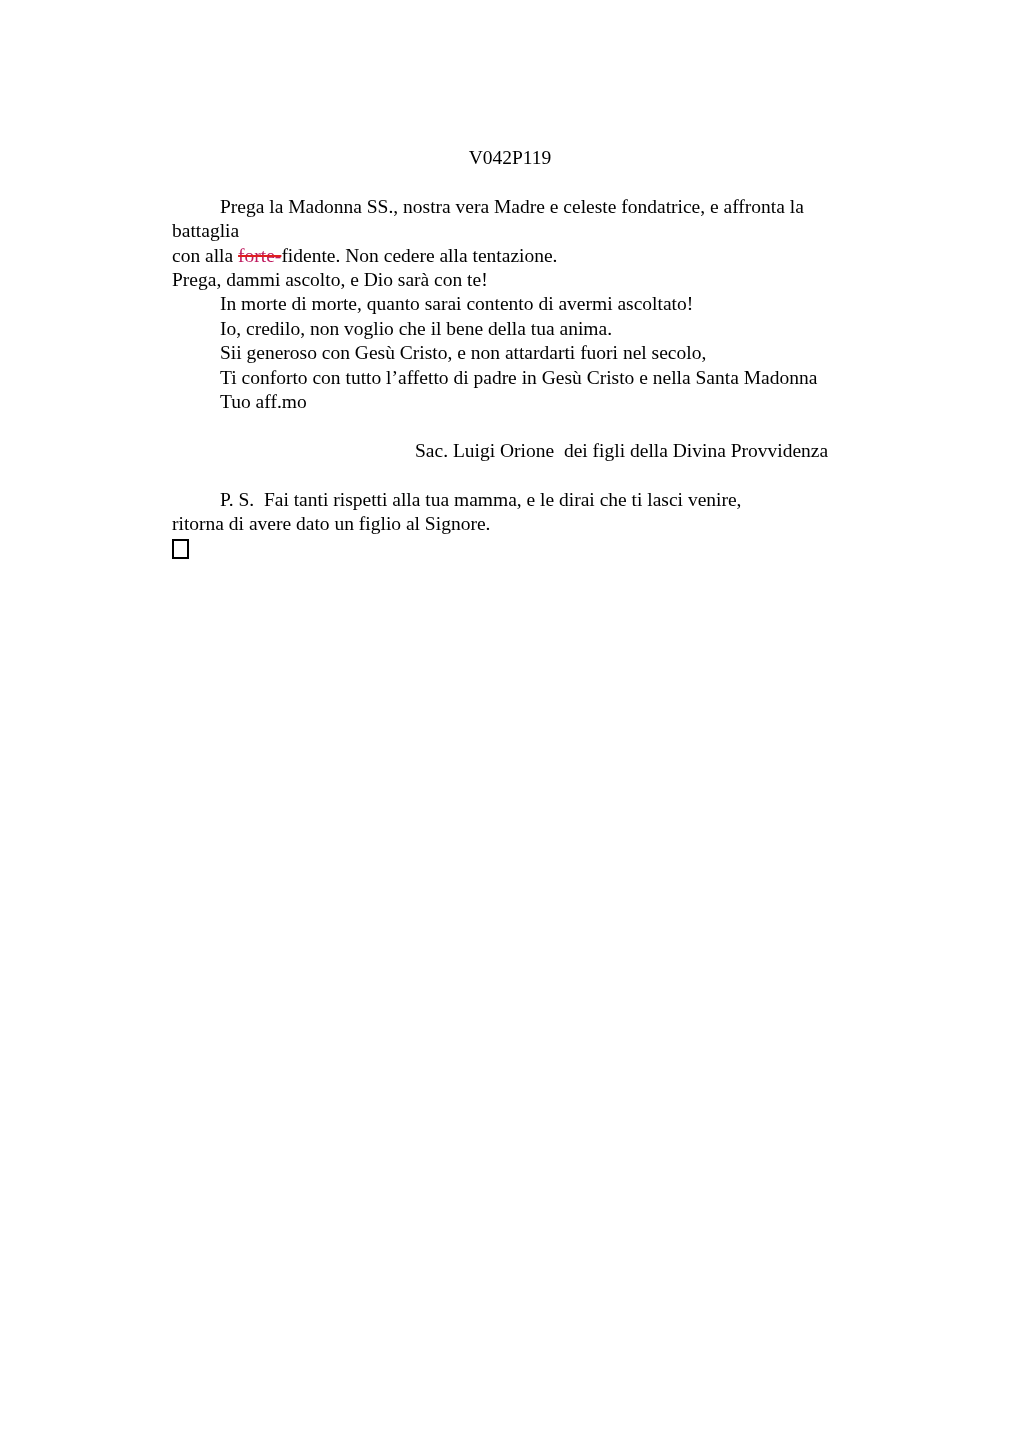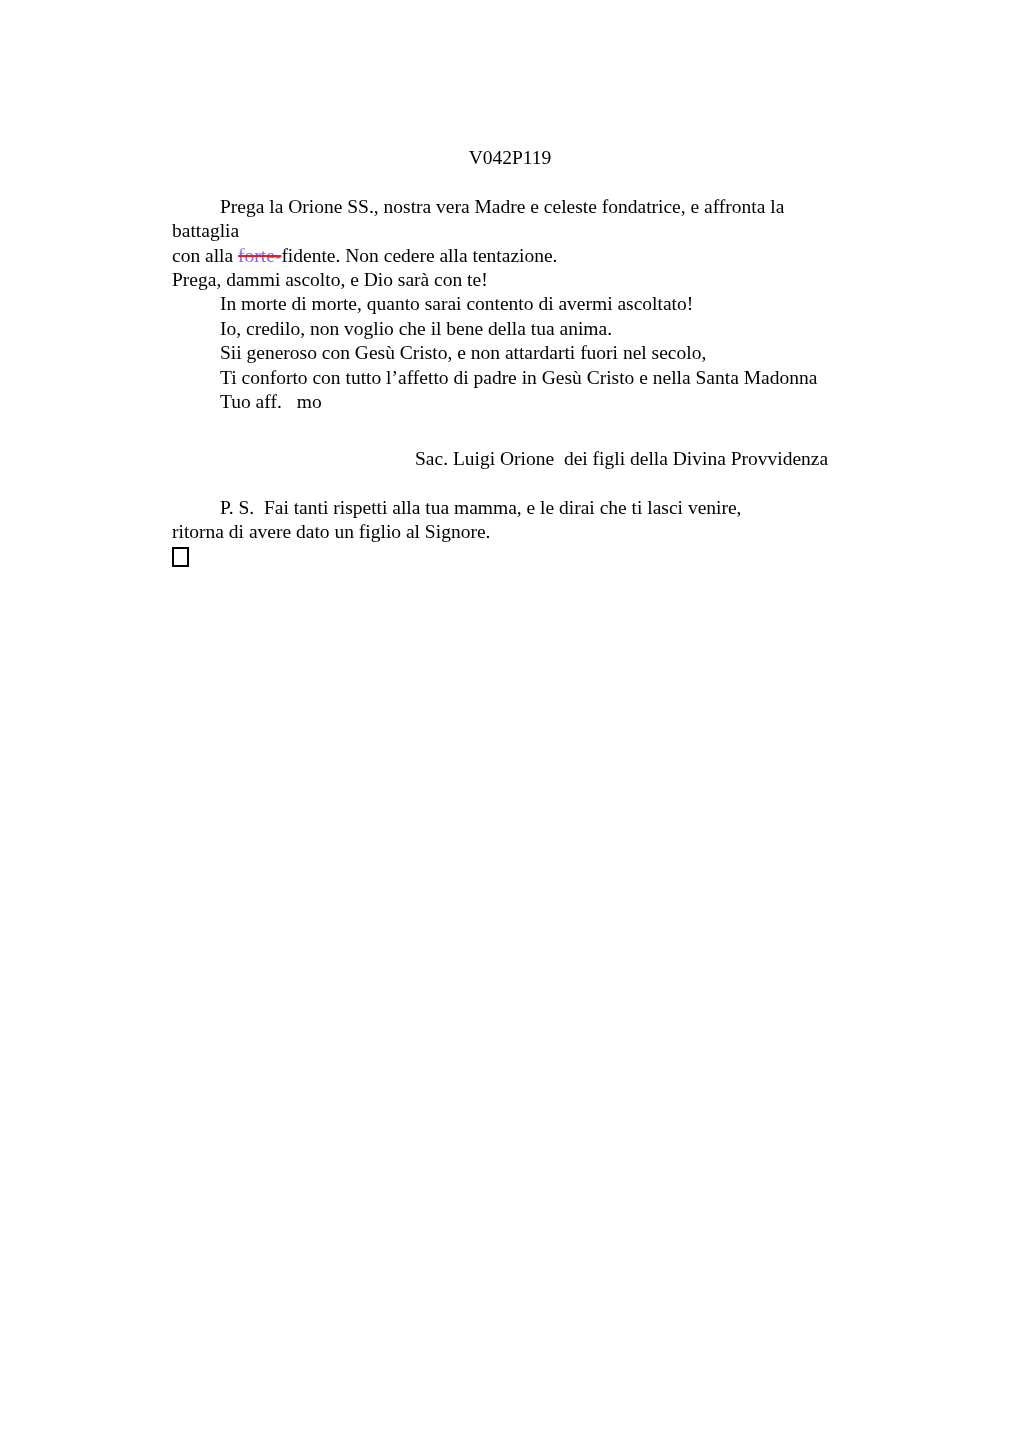--- a/index.html
+++ b/index.html
@@ -30,50 +30,48 @@
   .header-line {
     text-align: center;
     line-height: 24.4px;
     min-height: 24.4px;
   }
   .indent {
     text-indent: 48px;
   }
   .signature {
     margin-left: 243px;
-    margin-top: 8px;
   }
   .strike {
-    color: #8b5cf6;
+    color: #be185d;
     text-decoration: line-through;
     text-decoration-color: #e01f1f;
     text-decoration-thickness: 2px;
   }
   .underline {
-    margin-left: 15px;
   }
   .box-glyph {
     display: inline-block;
     width: 13px;
     height: 16px;
     border: 2px solid #000000;
     margin-top: 3px;
     vertical-align: top;
   }
 </style>
 </head>
 <body>
 
 <div class="content">
 
   <div class="header-line">V042P119</div>
 
   <div class="line"></div>
 
-  <div class="line indent">Prega la Orione SS., nostra vera Madre e celeste fondatrice, e affronta la</div>
+  <div class="line indent">Prega la Madonna SS., nostra vera Madre e celeste fondatrice, e affronta la</div>
 
   <div class="line">battaglia</div>
 
   <div class="line"><span>con alla </span><span class="strike">forte-</span><span>fidente. Non cedere alla tentazione.</span></div>
 
   <div class="line">Prega, dammi ascolto, e Dio sarà con te!</div>
 
   <div class="line indent">In morte di morte, quanto sarai contento di avermi ascoltato!</div>
 
   <div class="line indent">Io, credilo, non voglio che il bene della tua anima.</div>

